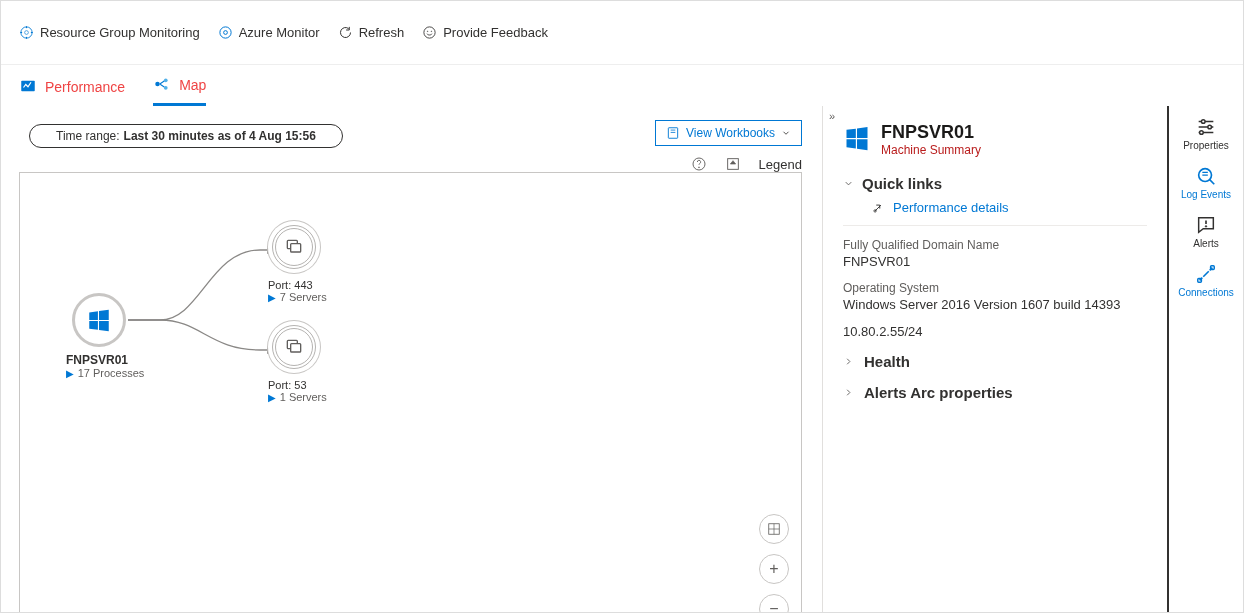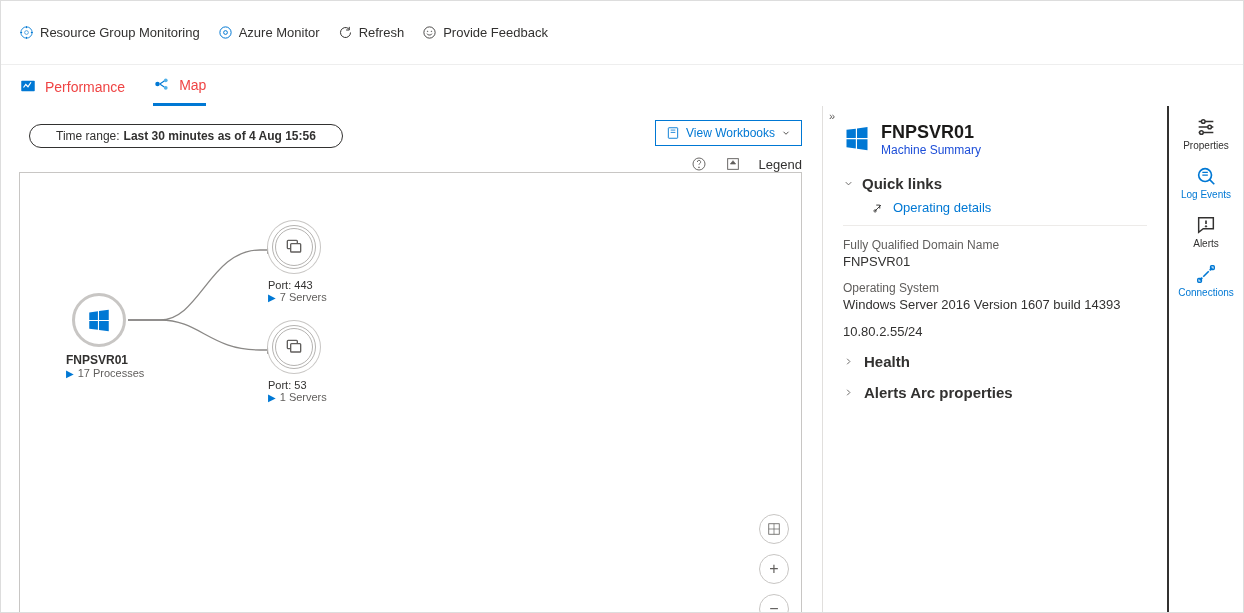--- a/index.html
+++ b/index.html
@@ -189,21 +189,21 @@
     position: relative;
   }
   .collapse-arrows {
     position:absolute; left:6px; top:4px; font-size:11px; color:#605e5c; letter-spacing:-4px; cursor:pointer;
   }
   .details-header {
     display:flex; gap:10px; align-items:flex-start; margin: 4px 0 18px 0;
   }
   .details-header .win-logo-sm { width:28px; height:28px; margin-top:2px; }
   .details-title { font-size:18px; font-weight:600; color:#1b1a19; }
-  .details-subtitle { font-size:12px; color:#1d4ed8; }
+  .details-subtitle { font-size:12px; color:#b91c1c; }
   .section-head {
     display:flex; align-items:center; gap:8px;
     font-size:15px; font-weight:600; margin: 6px 0 8px 0;
     cursor:pointer;
   }
   .section-head .chev { width:11px; height:11px; stroke:#605e5c; fill:none; }
   .quick-link {
     display:flex; align-items:center; gap:8px;
     margin-left:28px; margin-bottom:10px;
     color:#0078D4; font-size:13px;
@@ -403,21 +403,21 @@
       <svg class="chev" viewBox="0 0 24 24">
           <path d="M6 9l6 6 6-6" stroke-width="2"></path>
         </svg>
       <span>Quick links</span>
     </div>
     <div class="quick-link">
       <svg viewBox="0 0 24 24">
           <path d="M7 17l10-10M9 7h6v6" stroke-width="1.6"></path>
           <circle cx="7" cy="17" r="2" stroke-width="1.4"></circle>
         </svg>
-      <span>Operating details</span>
+      <span>Performance details</span>
     </div>
 
     <hr class="sep">
 
     <div class="kv-label">Fully Qualified Domain Name</div>
     <div class="kv-value">FNPSVR01</div>
 
     <div class="kv-label">Operating System</div>
     <div class="kv-value">Windows Server 2016 Version 1607 build 14393</div>
 

